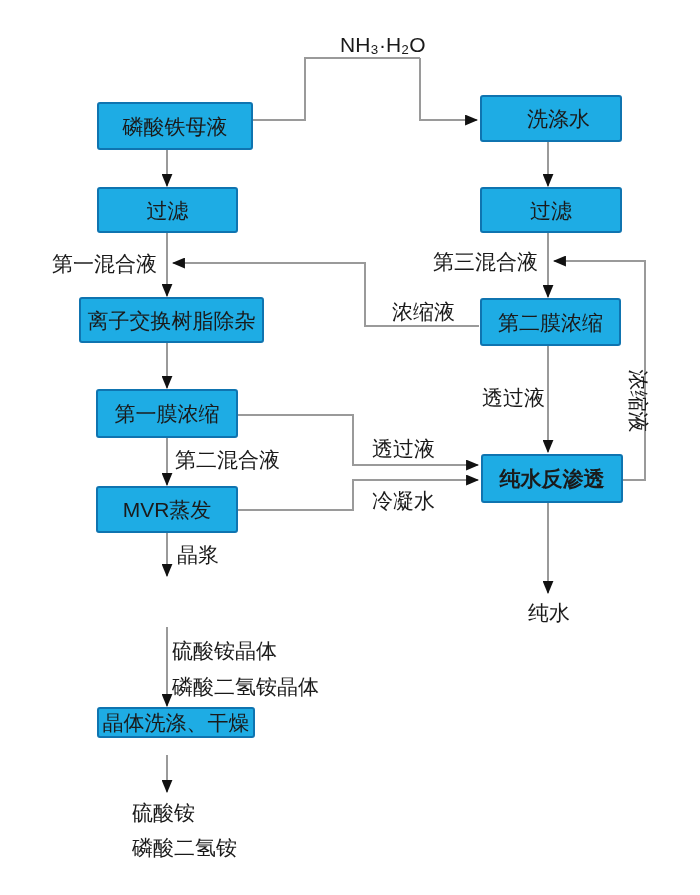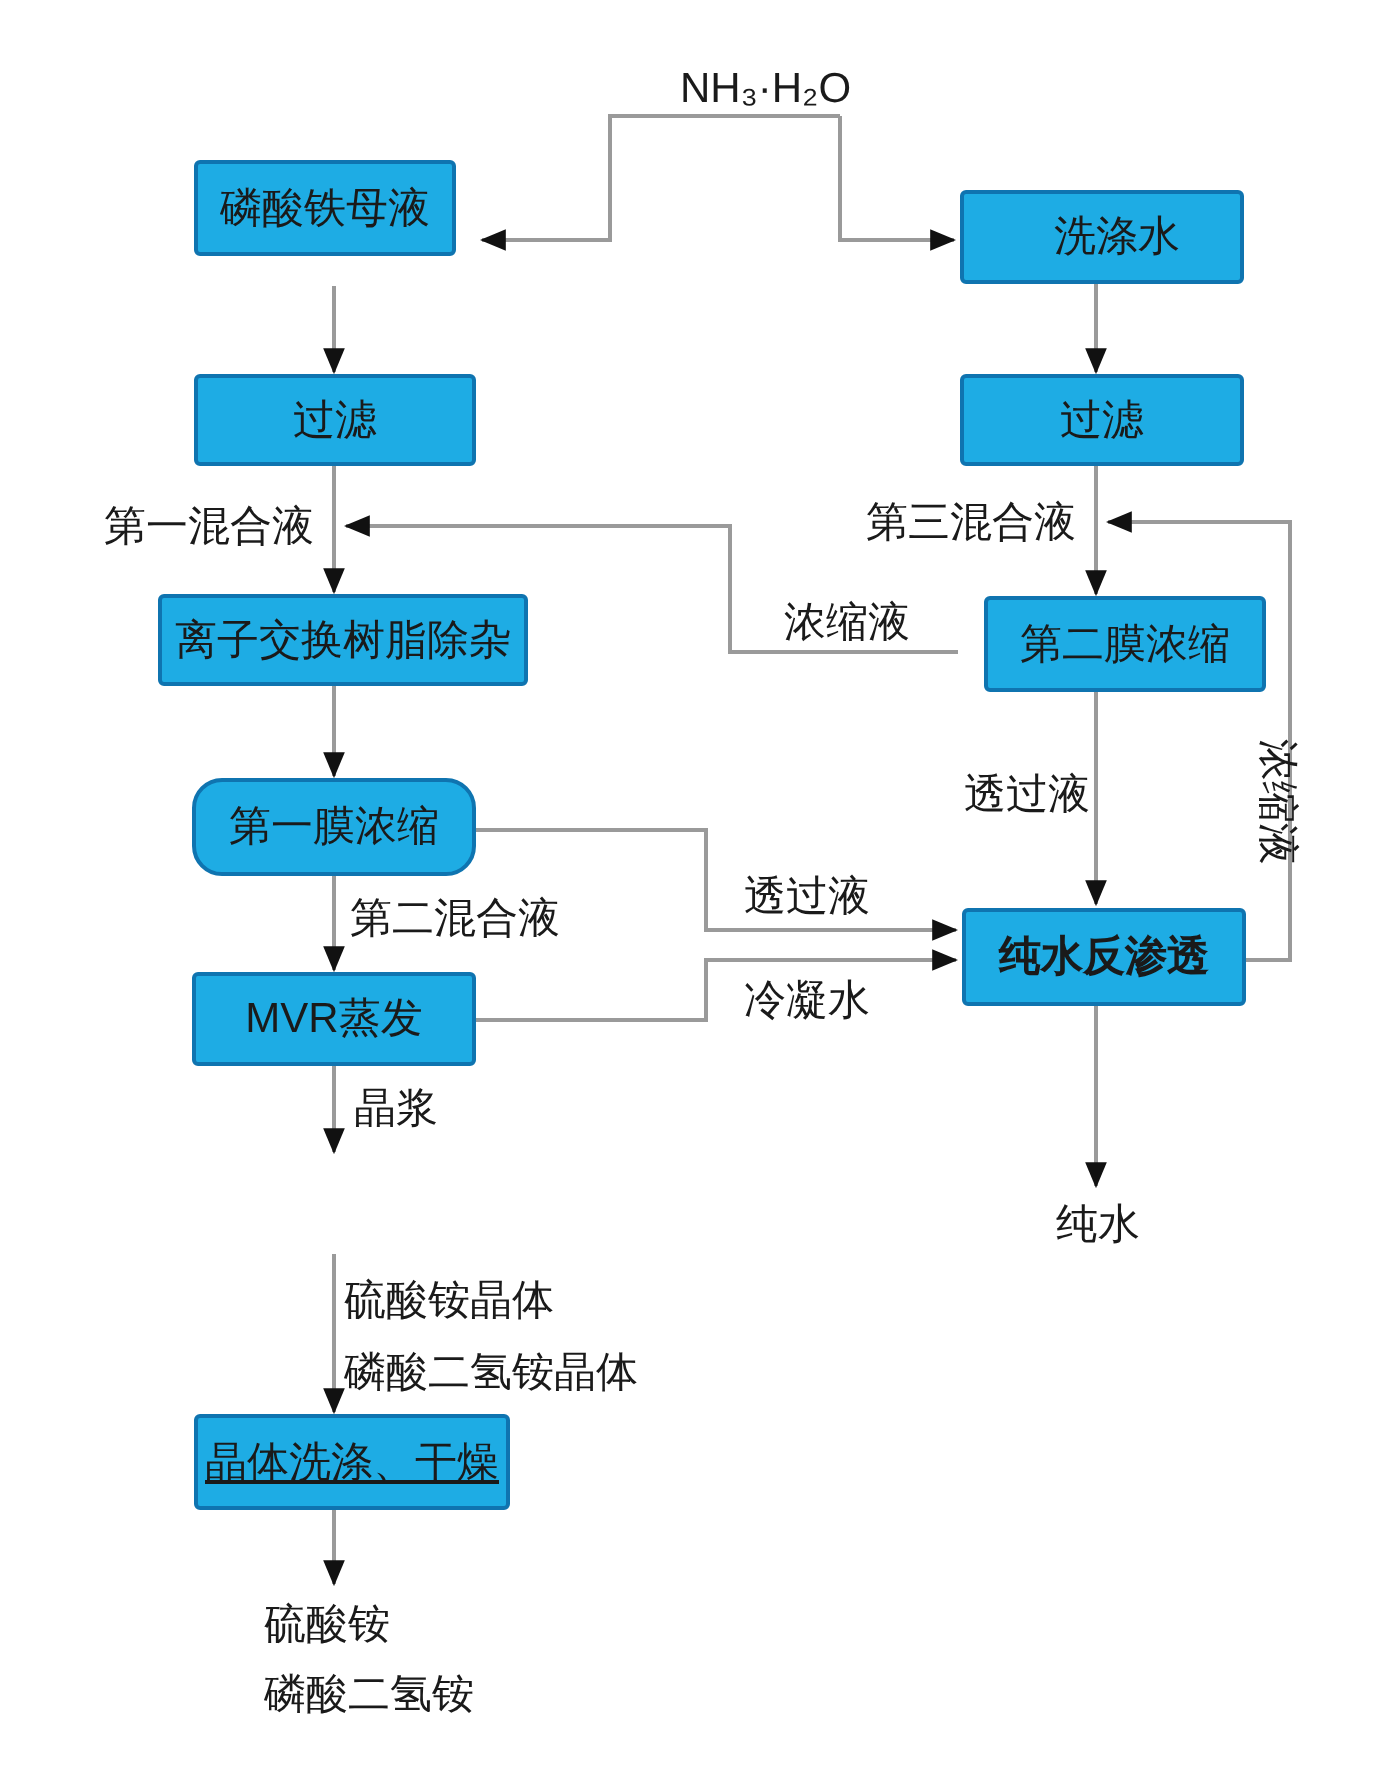--- a/index.html
+++ b/index.html
@@ -68,30 +68,30 @@
     <path d="M548,233 V297" marker-end="url(#ah)"></path>
     <path d="M548,346 V452" marker-end="url(#ah)"></path>
     <path d="M548,503 V593" marker-end="url(#ah)"></path>
 
     <path d="M479,326 H365 V263 H173" marker-end="url(#ah)"></path>
     <path d="M238,415 H353 V465 H478" marker-end="url(#ah)"></path>
     <path d="M238,510 H353 V480 H478" marker-end="url(#ah)"></path>
     <path d="M623,480 H645 V261 H554" marker-end="url(#ah)"></path>
   </svg>
 
-  <div class="box" style="left:97px;top:80px;width:131px;height:48px;">磷酸铁母液</div>
+  <div class="box" style="left:97px;top:102px;width:156px;height:48px;">磷酸铁母液</div>
   <div class="box" style="left:97px;top:187px;width:141px;height:46px;">过滤</div>
   <div class="box" style="left:79px;top:297px;width:185px;height:46px;">离子交换树脂除杂</div>
-  <div class="box" style="left:96px;top:389px;width:142px;height:49px;border-radius:15px;">第一膜浓缩</div>
+  <div class="box" style="left:96px;top:389px;width:142px;height:49px;">第一膜浓缩</div>
   <div class="box" style="left:96px;top:486px;width:142px;height:47px;">MVR蒸发</div>
-  <div class="box" style="left:97px;top:707px;width:158px;height:48px;text-decoration:underline;">晶体洗涤、干燥</div>
+  <div class="box" style="left:97px;top:707px;width:158px;height:31px;">晶体洗涤、干燥</div>
 
   <div class="box" style="left:480px;top:95px;width:142px;height:47px;padding-left:15px;">洗涤水</div>
   <div class="box" style="left:480px;top:187px;width:142px;height:46px;">过滤</div>
-  <div class="box" style="left:492px;top:298px;width:141px;height:48px;">第二膜浓缩</div>
+  <div class="box" style="left:480px;top:298px;width:141px;height:48px;">第二膜浓缩</div>
   <div class="box" style="left:481px;top:454px;width:142px;height:49px;font-weight:bold;">纯水反渗透</div>
 
   <div class="lbl" style="left:340px;top:34px;">NH₃·H₂O</div>
   <div class="lbl" style="left:52px;top:253px;">第一混合液</div>
   <div class="lbl" style="left:433px;top:251px;">第三混合液</div>
   <div class="lbl" style="left:392px;top:301px;">浓缩液</div>
   <div class="lbl" style="left:482px;top:387px;">透过液</div>
   <div class="lbl" style="left:175px;top:449px;">第二混合液</div>
   <div class="lbl" style="left:372px;top:438px;">透过液</div>
   <div class="lbl" style="left:372px;top:490px;">冷凝水</div>

